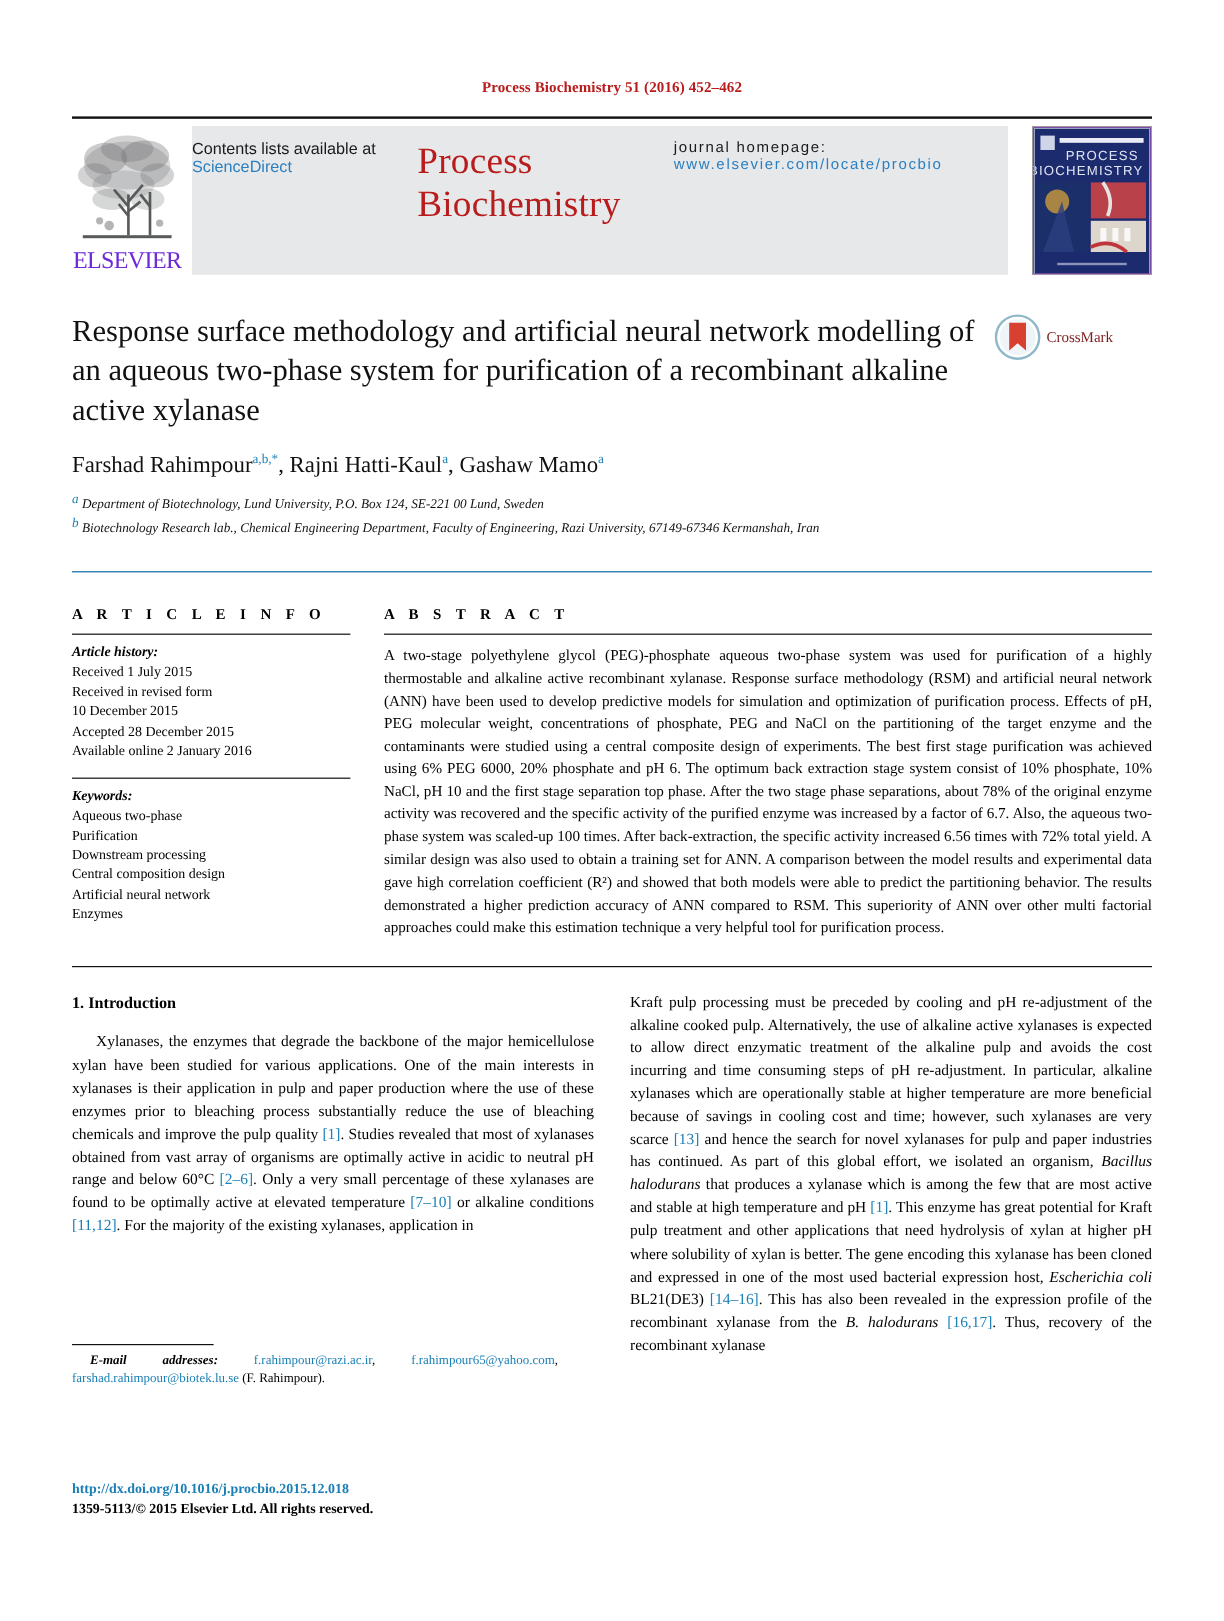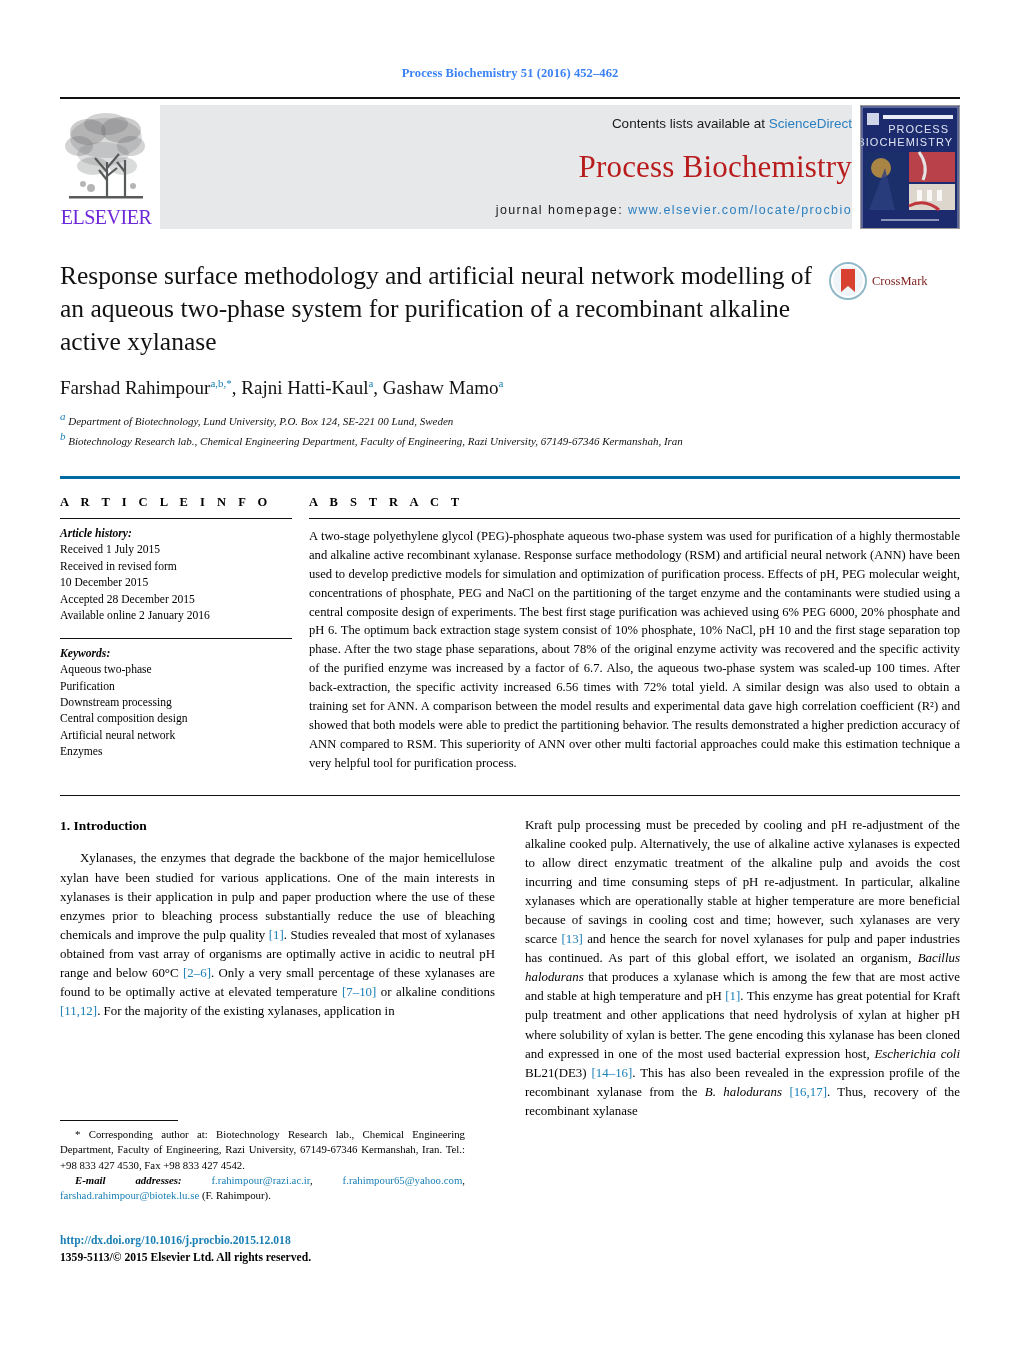--- a/index.html
+++ b/index.html
@@ -18,21 +18,21 @@
   .page {
     position: relative;
     width: 1020px;
     height: 1351px;
     box-sizing: border-box;
   }
 
   
   .runhead {
     text-align: center;
-    color: #3b82f6;
+    color: #b91c1c;
     font-size: 12.5px;
     font-weight: bold;
     letter-spacing: 0.1px;
     padding-top: 66px;
   }
 
   
   .masthead-wrap {
     margin: 16px 60px 0 60px;
     border-top: 2px solid #111;
@@ -58,24 +58,23 @@
     font-family: "Liberation Serif", serif;
     color: #6d28d9;
     font-size: 20px;
     letter-spacing: -0.5px;
     line-height: 1;
     margin-top: 1px;
   }
   .journal-band {
     flex: 1 1 auto;
     background: #e7e8ea;
-    margin: 0 8px 0 8px;
-    display: flex;
-    flex-direction: column;
-    align-items: flex-end;
+    margin: 0 20px 0 8px;
+    display: flex;
+    align-items: flex-start;
     justify-content: space-between;
     padding: 11px 0 12px 0;
     box-sizing: border-box;
   }
   .contents-line {
     font-size: 13.5px;
     color: #1a1a1a;
     font-family: "Liberation Sans", sans-serif;
   }
   .contents-line a {
@@ -146,24 +145,24 @@
     font-size: 11px;
     font-style: italic;
     line-height: 1.45;
     color: #111;
     font-family: "Liberation Serif", serif;
   }
 
   
   .info-abstract {
     margin: 26px 60px 0 60px;
-    border-top: 3px solid #0369a1;
-    padding-top: 16px;
-    display: flex;
-    gap: 17px;
+    border-top: 1px solid #0369a1;
+    padding-top: 28px;
+    display: flex;
+    gap: 28px;
   }
   .col-info {
     width: 232px;
     flex: 0 0 232px;
   }
   .col-abstract { flex: 1 1 auto; }
   .sec-head {
     font-family: "Liberation Serif", serif;
     font-weight: bold;
     font-size: 12.5px;
@@ -402,21 +401,20 @@
       <p><span>Xylanases, the enzymes that degrade the backbone of the major hemicellulose xylan have been studied for various applications. One of the main interests in xylanases is their application in pulp and paper production where the use of these enzymes prior to bleaching process substantially reduce the use of bleaching chemicals and improve the pulp quality </span><span class="ref">[1]</span><span>. Studies revealed that most of xylanases obtained from vast array of organisms are optimally active in acidic to neutral pH range and below 60°C </span><span class="ref">[2–6]</span><span>. Only a very small percentage of these xylanases are found to be optimally active at elevated temperature </span><span class="ref">[7–10]</span><span> or alkaline conditions </span><span class="ref">[11,12]</span><span>. For the majority of the existing xylanases, application in</span></p>
     </div>
 
     <div class="col">
       <p style="text-indent:0"><span>Kraft pulp processing must be preceded by cooling and pH re-adjustment of the alkaline cooked pulp. Alternatively, the use of alkaline active xylanases is expected to allow direct enzymatic treatment of the alkaline pulp and avoids the cost incurring and time consuming steps of pH re-adjustment. In particular, alkaline xylanases which are operationally stable at higher temperature are more beneficial because of savings in cooling cost and time; however, such xylanases are very scarce </span><span class="ref">[13]</span><span> and hence the search for novel xylanases for pulp and paper industries has continued. As part of this global effort, we isolated an organism, </span><span class="ital">Bacillus halodurans</span><span> that produces a xylanase which is among the few that are most active and stable at high temperature and pH </span><span class="ref">[1]</span><span>. This enzyme has great potential for Kraft pulp treatment and other applications that need hydrolysis of xylan at higher pH where solubility of xylan is better. The gene encoding this xylanase has been cloned and expressed in one of the most used bacterial expression host, </span><span class="ital">Escherichia coli</span><span> BL21(DE3) </span><span class="ref">[14–16]</span><span>. This has also been revealed in the expression profile of the recombinant xylanase from the </span><span class="ital">B. halodurans</span><span> </span><span class="ref">[16,17]</span><span>. Thus, recovery of the recombinant xylanase</span></p>
     </div>
   </div>
 
   <div class="footnote">
     <div class="fn-rule"></div>
-    <p class="indent"><span>*</span>&nbsp;<span>Corresponding author at: Biotechnology Research lab., Chemical Engineering Department, Faculty of Engineering, Razi University, 67149-67346 Kermanshah, Iran. Tel.: +98 833 427 4530, Fax +98 833 427 4542.</span></p>
     <p class="indent"><span class="em-lbl">E-mail addresses:</span> <span class="link">f.rahimpour@razi.ac.ir</span>, <span class="link">f.rahimpour65@yahoo.com</span>, <span class="link">farshad.rahimpour@biotek.lu.se</span> <span>(F. Rahimpour).</span></p>
   </div>
 
   <div class="doi-block">
     <div class="doi">http://dx.doi.org/10.1016/j.procbio.2015.12.018</div>
     <div class="issn">1359-5113/© 2015 Elsevier Ltd. All rights reserved.</div>
   </div>
 
 </div>
 

